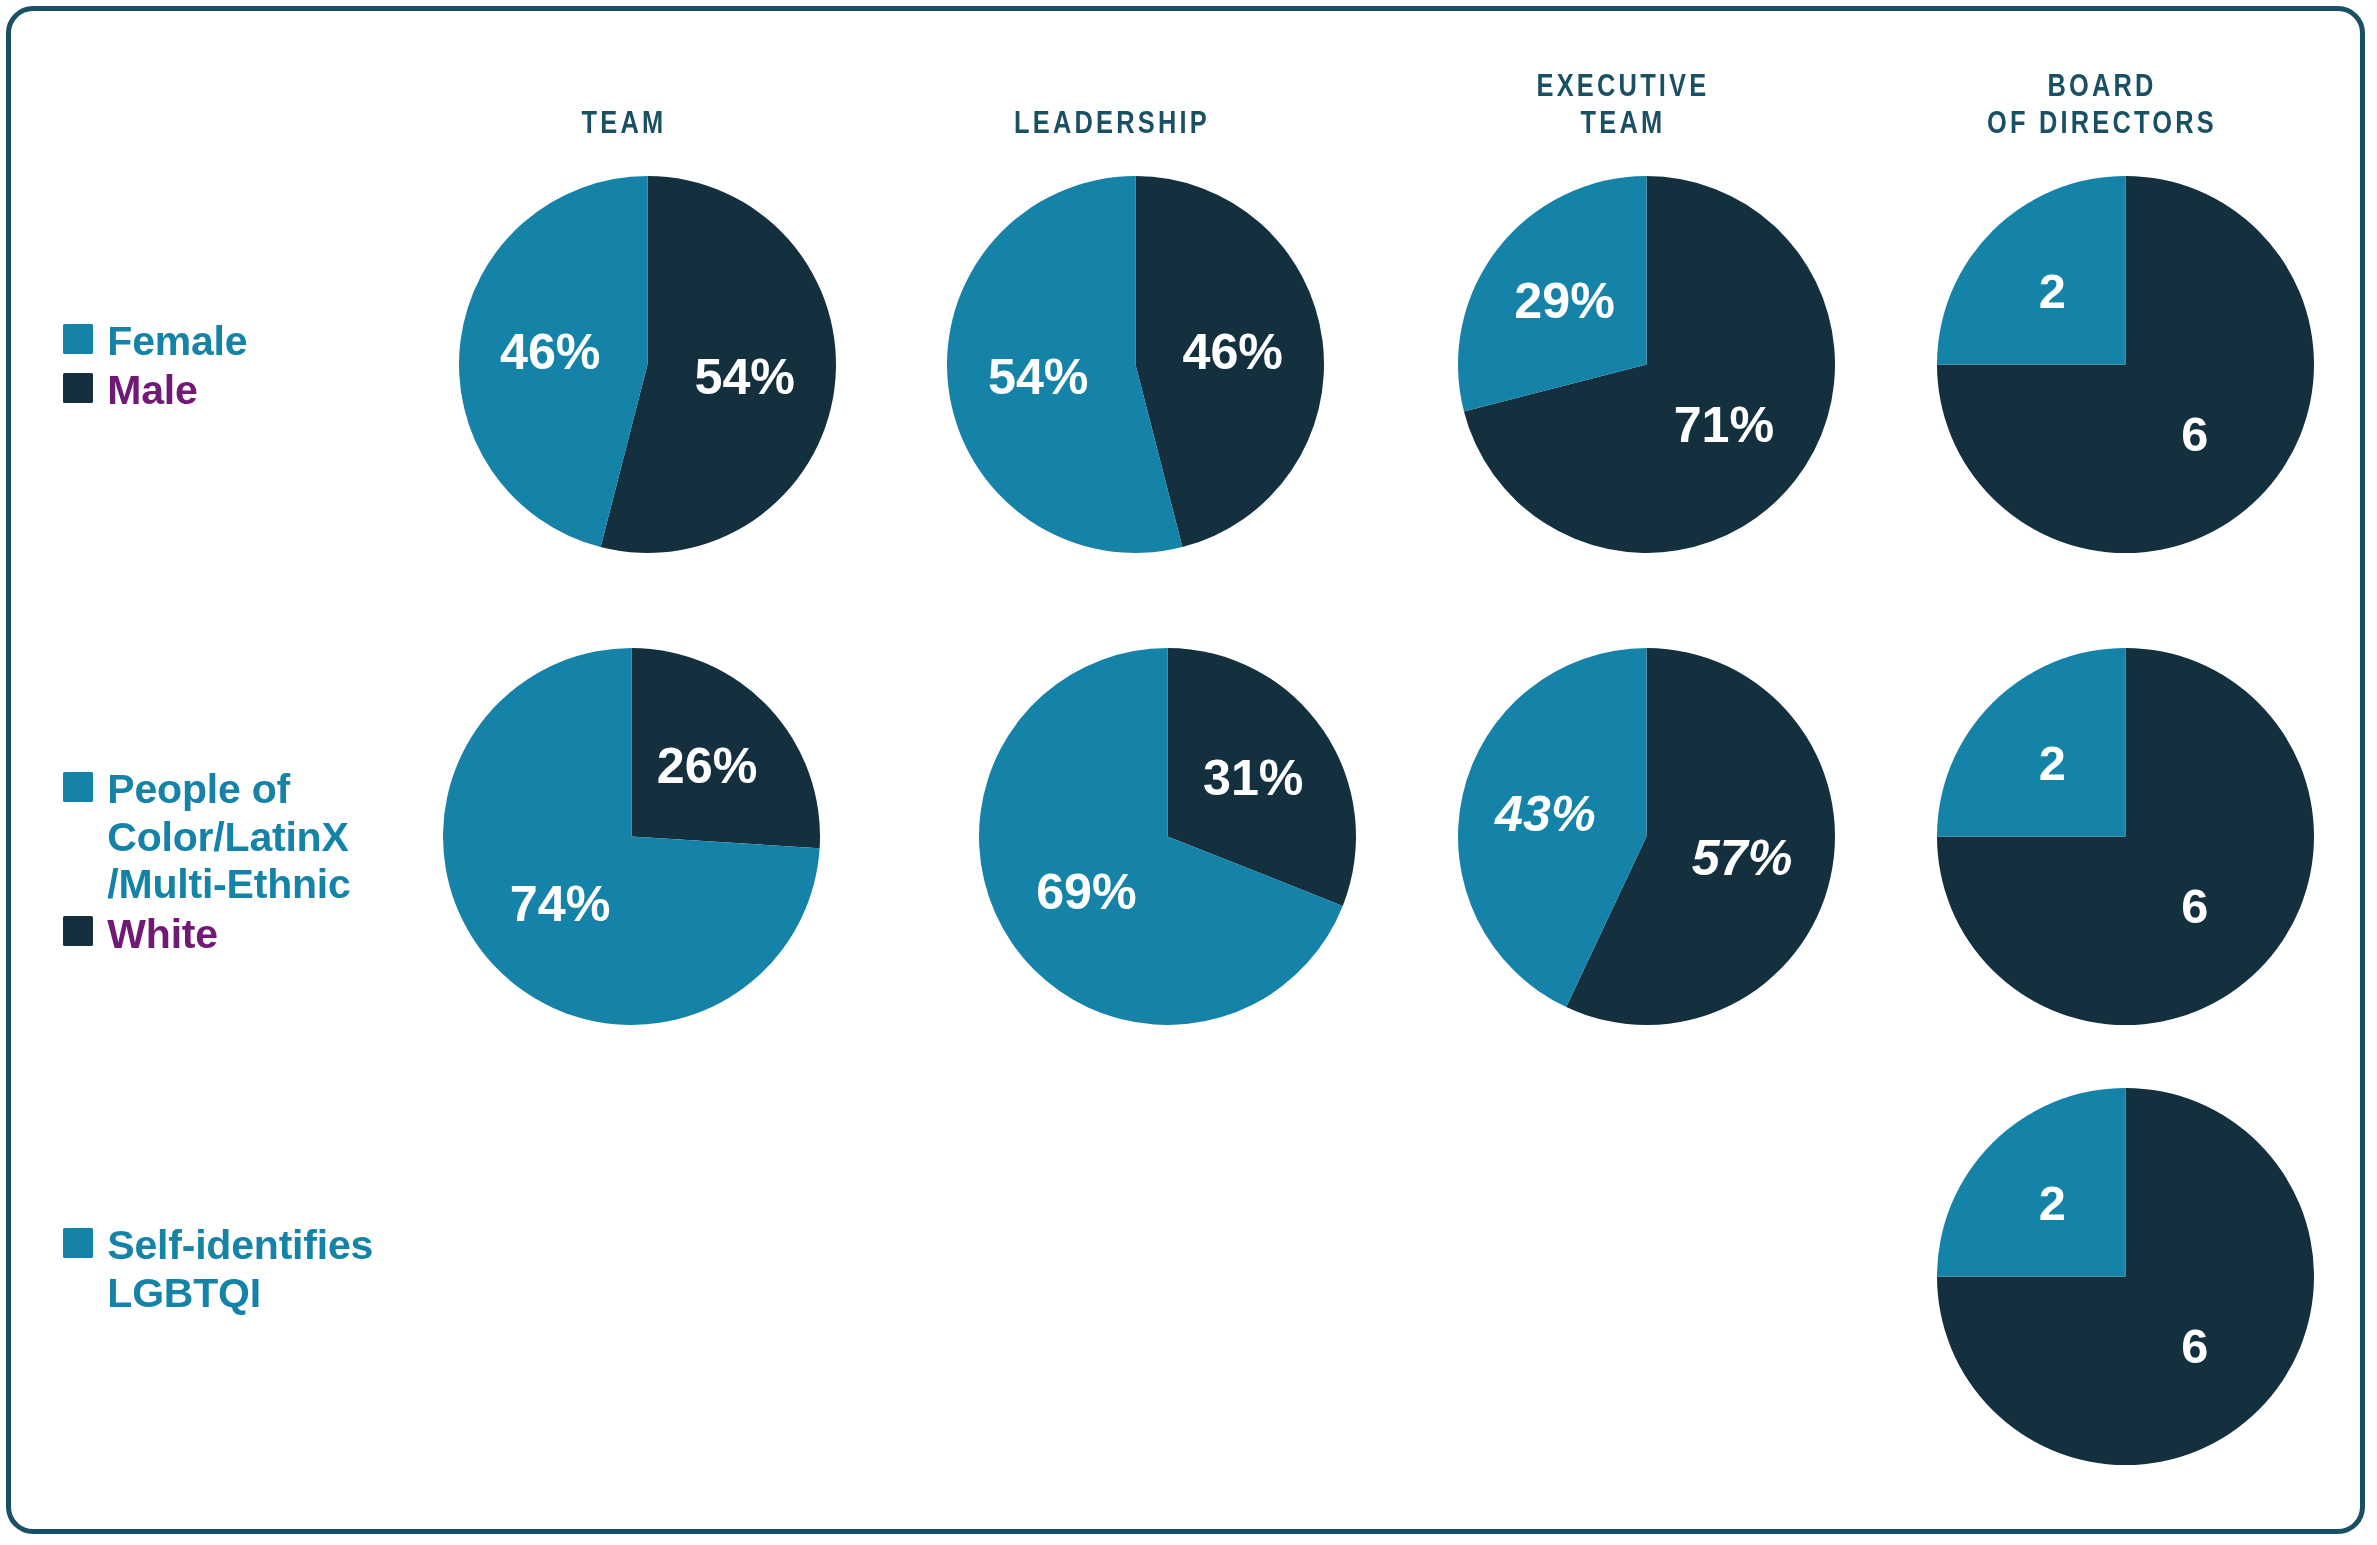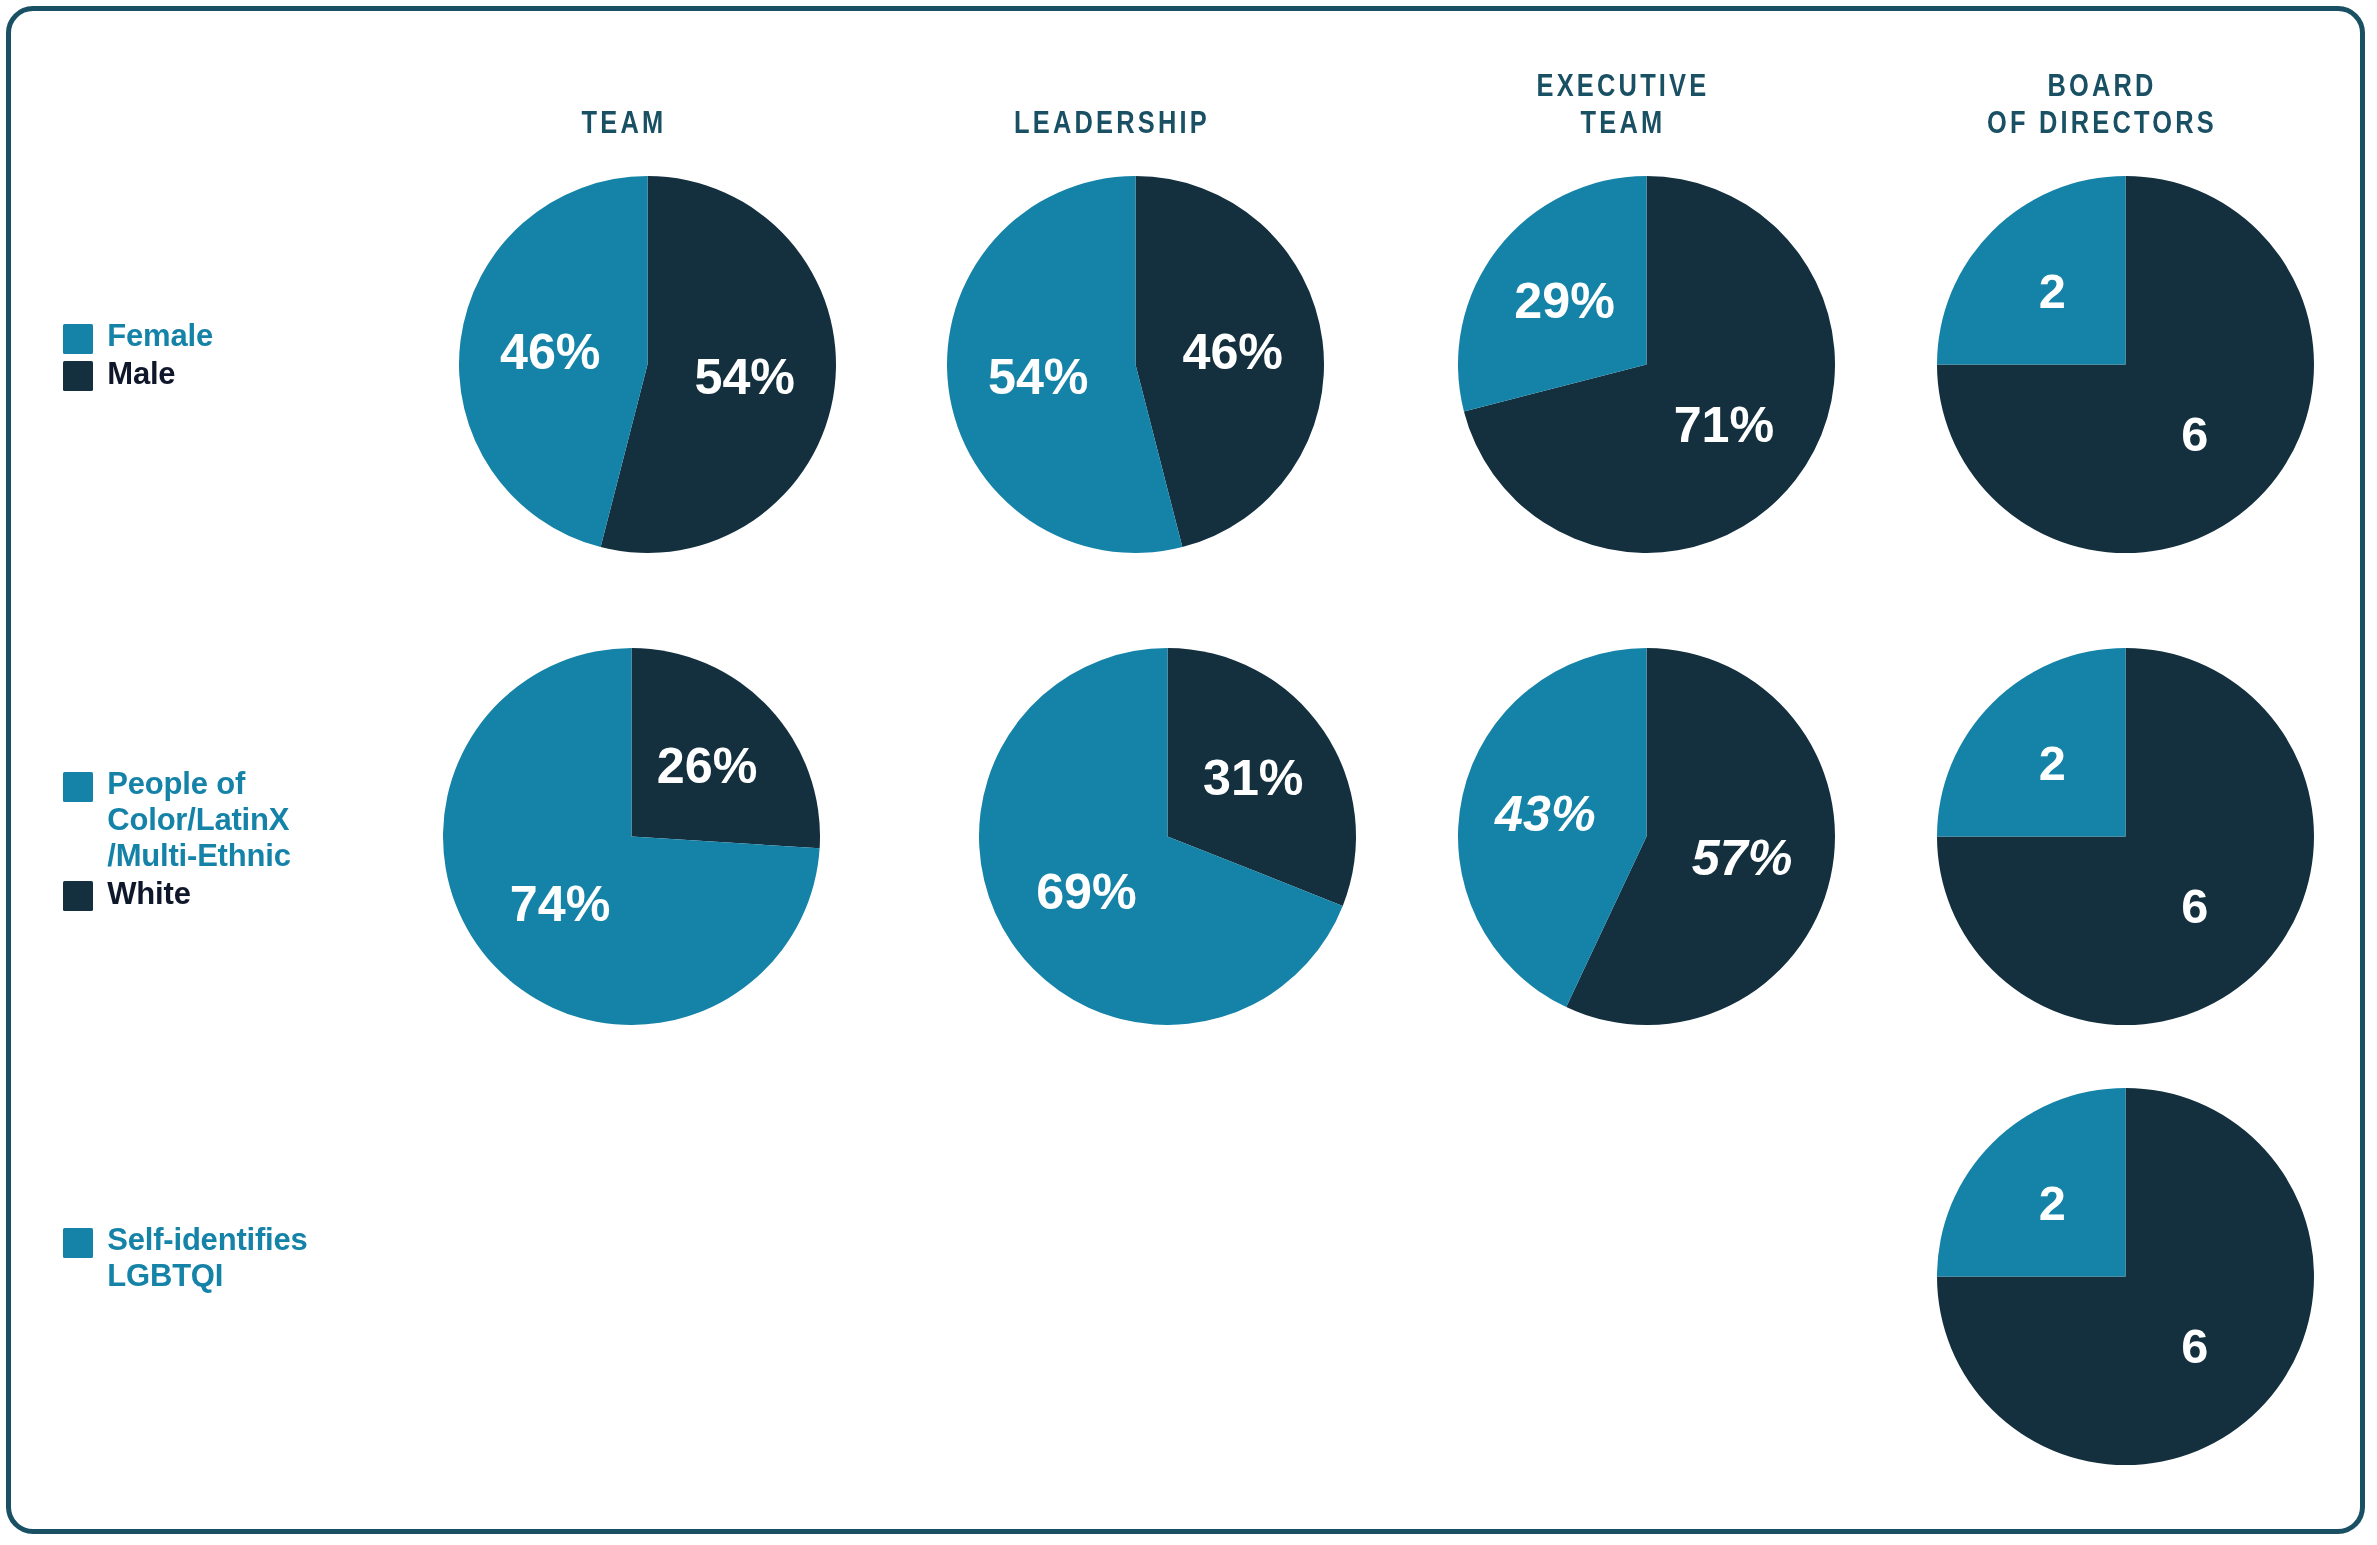--- a/index.html
+++ b/index.html
@@ -36,26 +36,26 @@
 
   
   .legend-group{position:absolute;left:52px;width:346px;}
   .legend-row{display:flex;align-items:flex-start;margin-bottom:1.6px;}
   .legend-swatch{
     width:30px;height:30px;flex:0 0 30px;margin-top:5.5px;margin-right:14px;border-radius:1.6px;
   }
   .legend-swatch.teal{background:#1583a8;}
   .legend-swatch.navy{background:#14303f;}
   .legend-label{
-    font-size:31px;font-weight:700;line-height:1.16;
+    font-size:41px;font-weight:700;line-height:1.16;
     letter-spacing:-0.2px;
     font-family:"Liberation Sans", sans-serif;
   }
   .legend-label.teal{color:#1583a8;}
-  .legend-label.navy{color:#0f172a;}
+  .legend-label.navy{color:#701a75;}
 
   
   .pie-wrap{position:absolute;width:377px;height:377px;}
   .pie-wrap svg{display:block;width:377px;height:377px;}
   .slice-label{
     fill:#ffffff;
     font-family:"Liberation Sans", sans-serif;
     font-weight:700;
     font-size:64px;
     text-anchor:middle;

